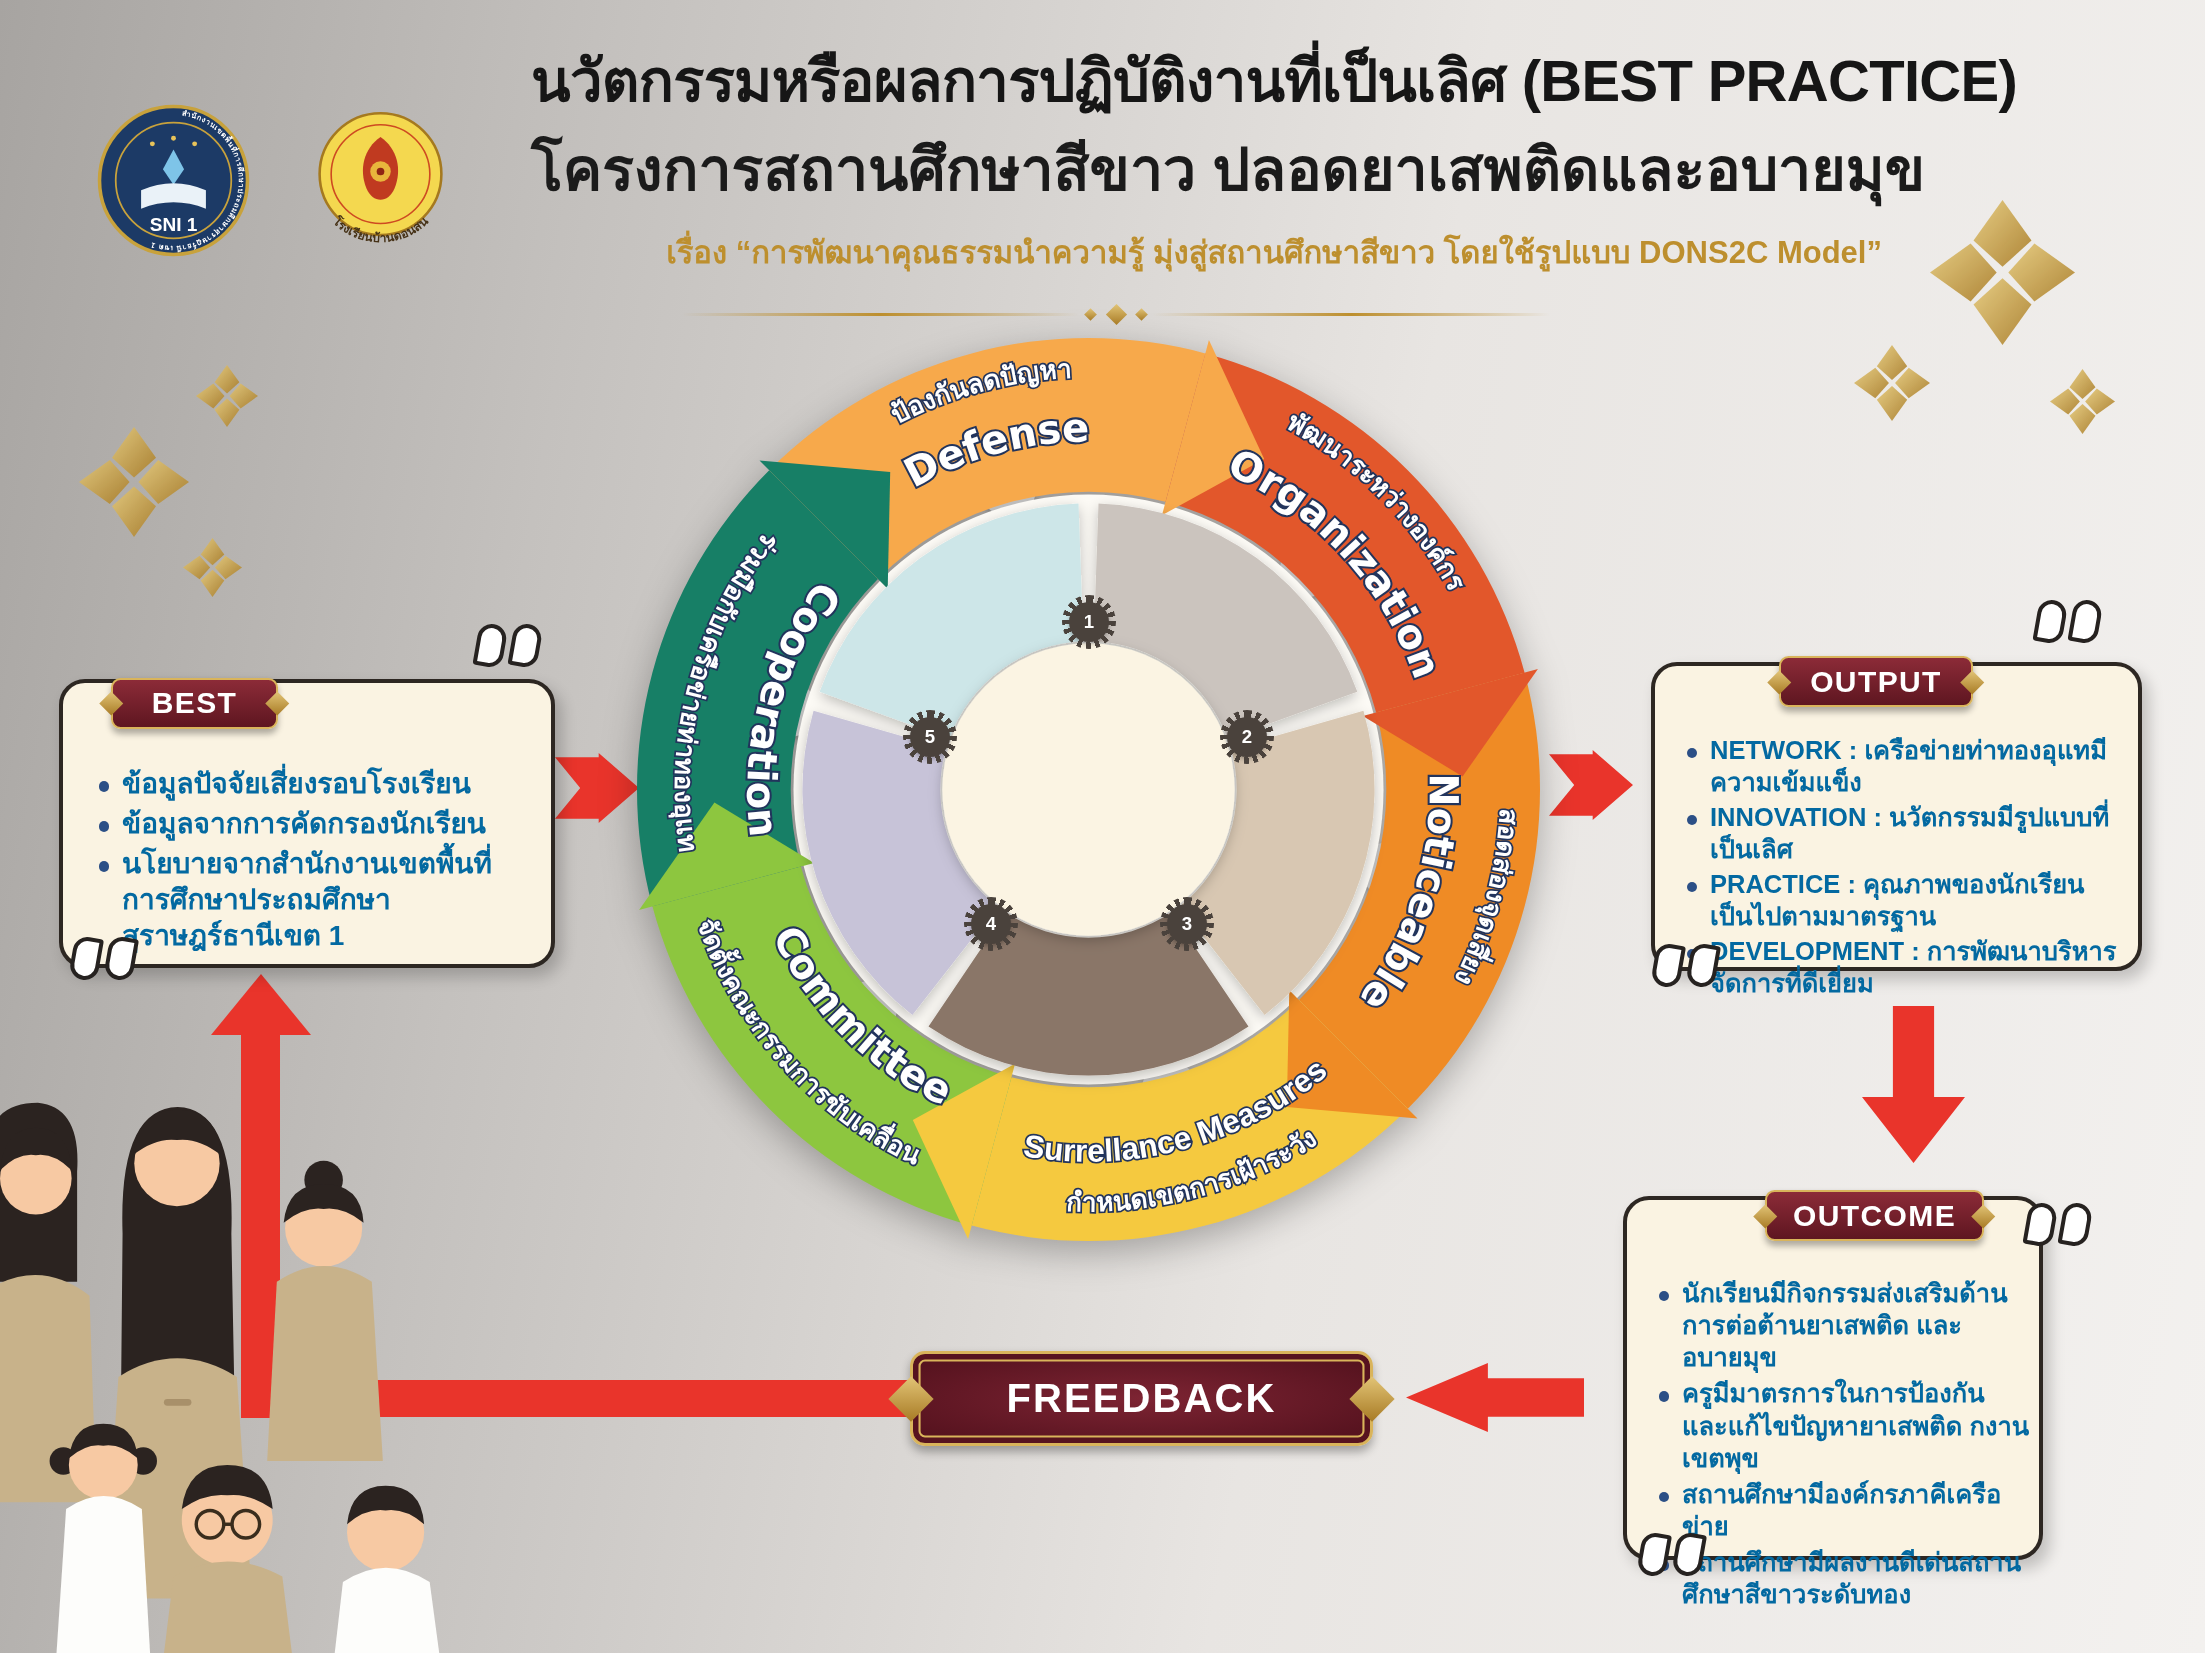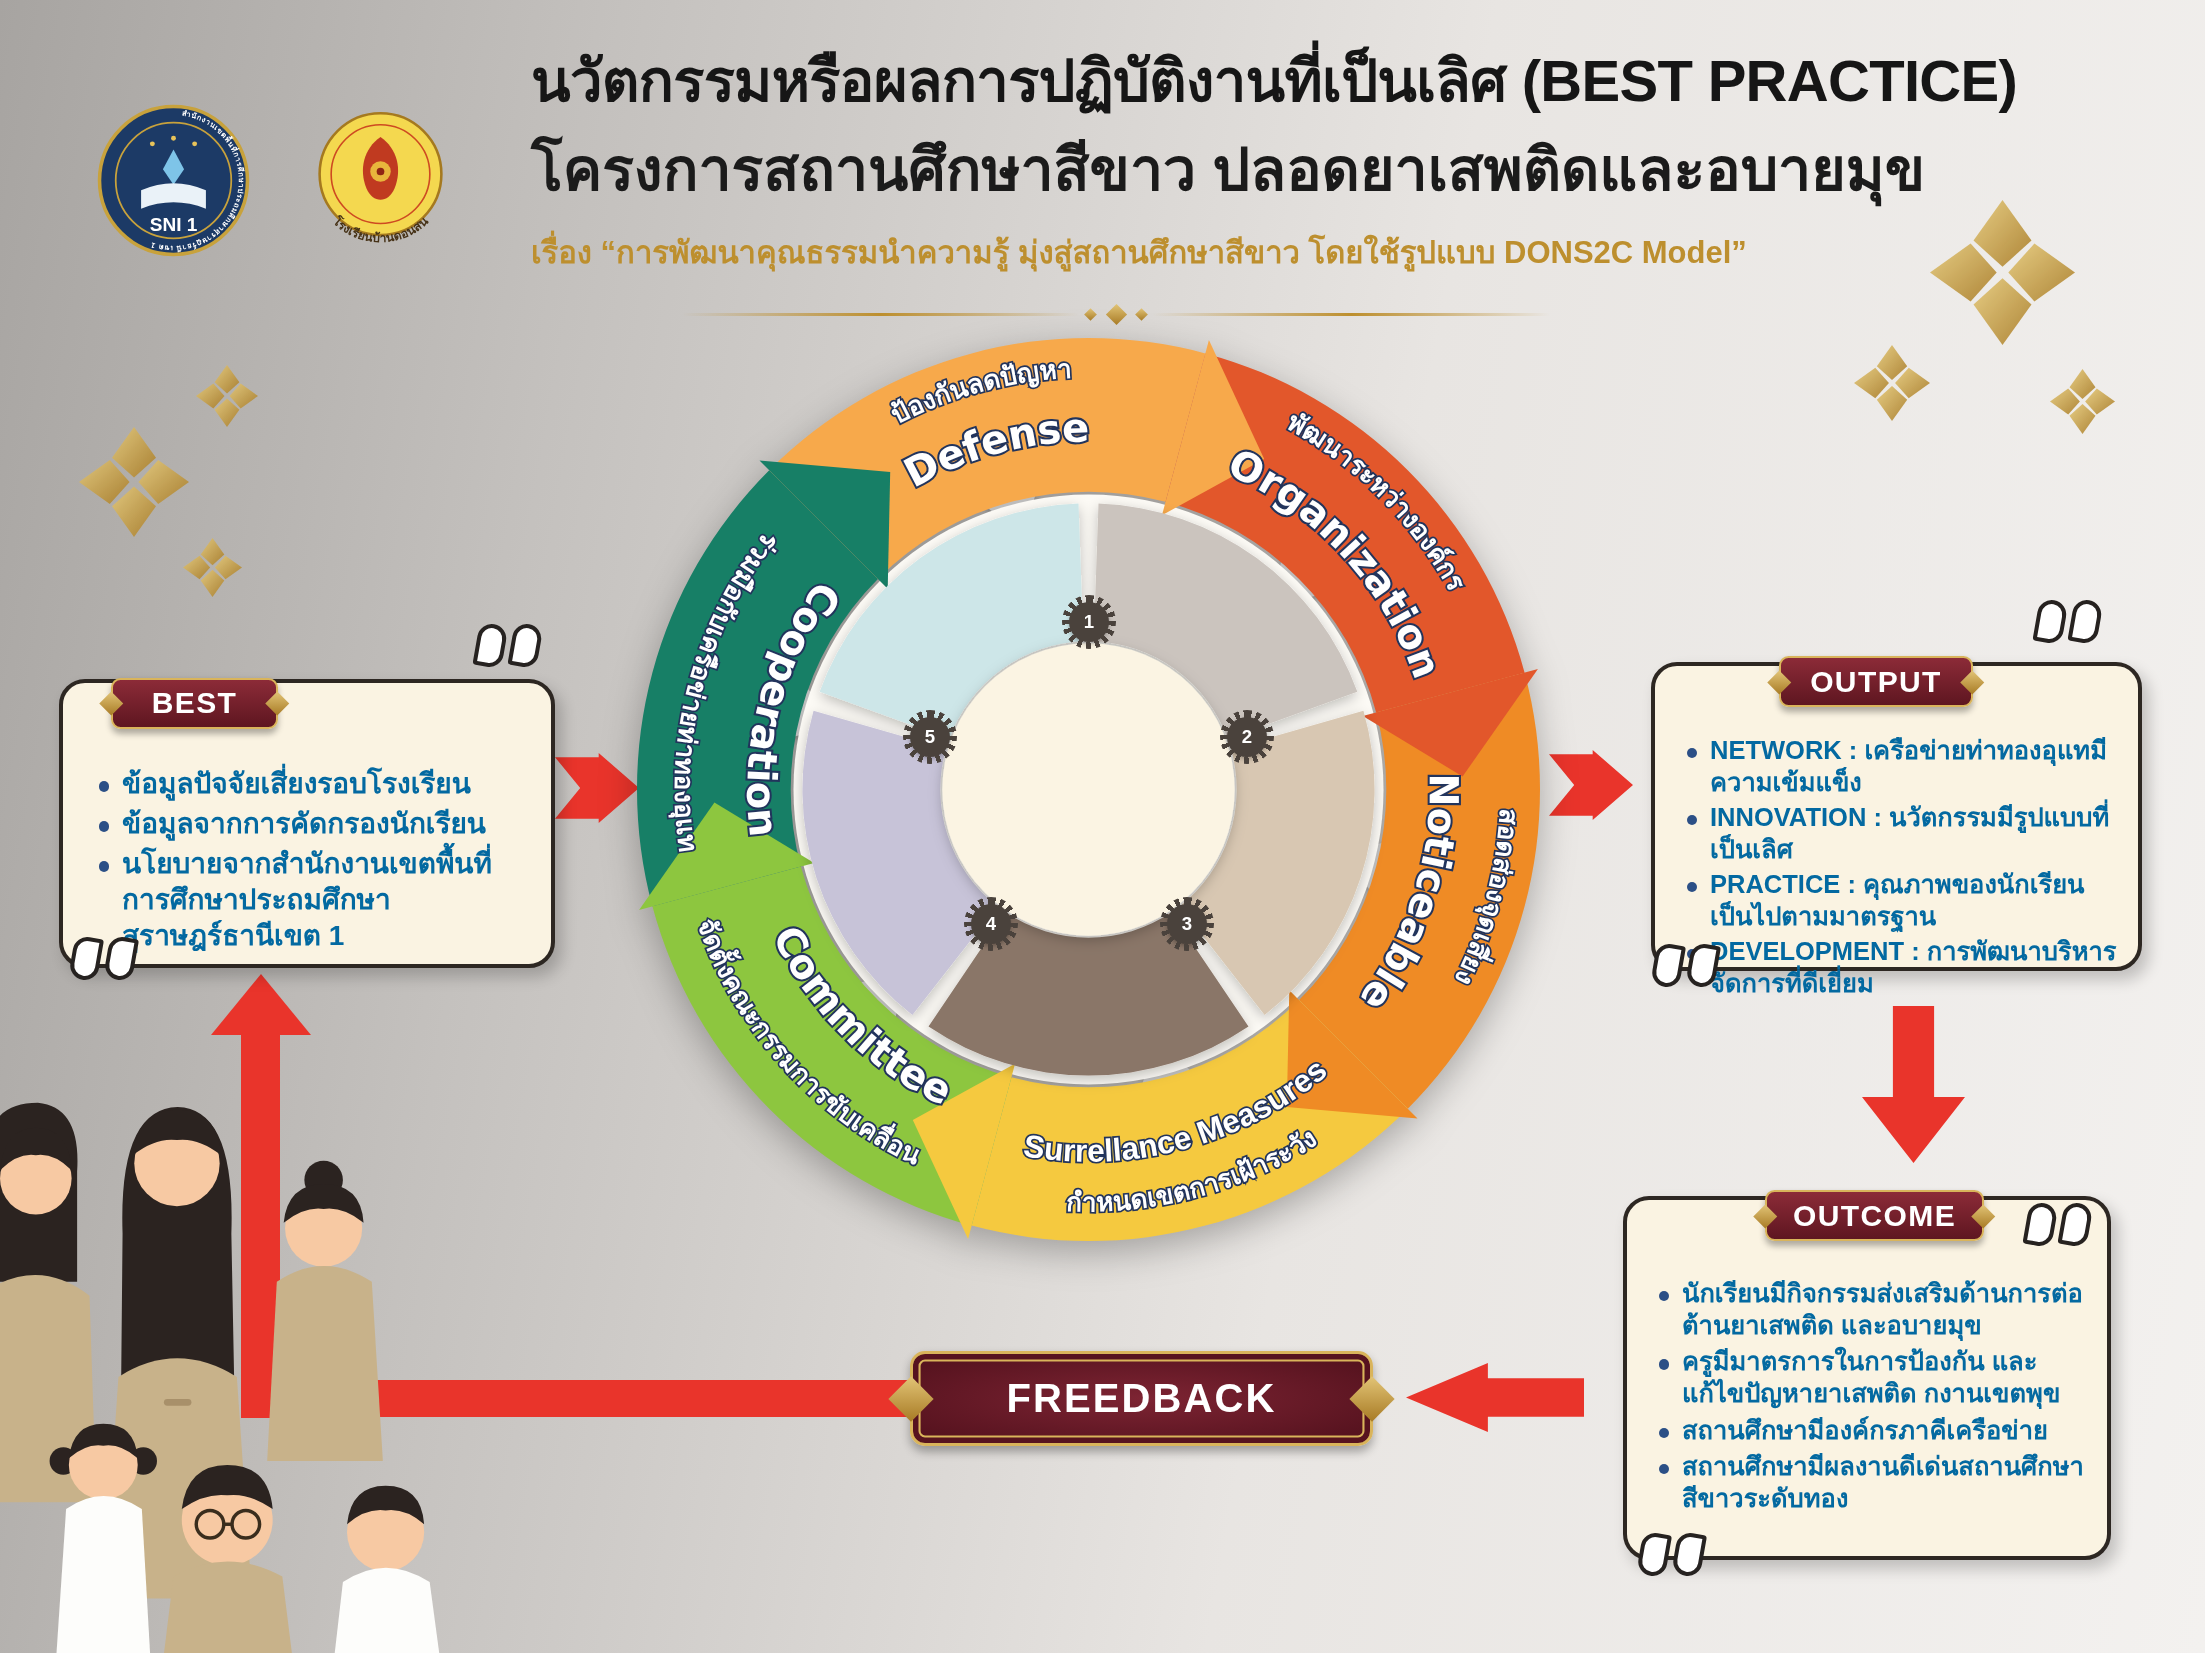--- a/index.html
+++ b/index.html
@@ -5,21 +5,21 @@
   * { margin:0; padding:0; box-sizing:border-box; }
   html,body { width:2205px; height:1654px; }
   body { font-family:"Liberation Sans","DejaVu Sans",sans-serif; }
   .page { position:relative; width:2205px; height:1654px; overflow:hidden;
           background:linear-gradient(100deg,#a7a4a1 0%,#c4c1be 25%,#e8e5e2 60%,#f3f1ef 100%); }
 
   
   .header-text { position:absolute; left:531px; top:48px; z-index:4; }
   .title { font-size:58px; font-weight:800; color:#161616; line-height:1.15; letter-spacing:-0.7px; }
   .subtitle { font-size:59px; font-weight:800; color:#1b1b1b; margin-top:6.9px; }
-  .topic { font-size:31px; font-weight:700; color:#bd8f2e; margin-top:11px; }
+  .topic { font-size:31px; font-weight:700; color:#bd8f2e; margin-top:11px;text-align:center; }
   .divider { position:absolute; left:682px; top:307px; width:868px; display:flex; align-items:center; z-index:4; }
   .dline { flex:1; height:2.8px; background:linear-gradient(90deg,rgba(190,150,60,0),#bd8f2e,rgba(190,150,60,0)); }
   .dorn { width:15px; height:15px; margin:0 6.9px; background:linear-gradient(135deg,#e2c476,#a87b25); transform:rotate(45deg); }
   .dorn.small { width:9px; height:9px; }
 
   
   .logo { position:absolute; z-index:4; }
   .logo-sni { left:96px; top:103px; width:155px; height:155px; }
   .logo-school { left:310px; top:103px; width:141px; height:155px; }
 
@@ -65,21 +65,21 @@
 
   .input-box { left:59px; top:679px; width:496px; height:289px; }
   .input-box ul { padding:83px 25px 13.8px 33px; }
   .input-box li { font-size:28px; line-height:1.28; margin-bottom:4.1px; }
 
   .output-box { left:1651px; top:662px; width:491px; height:309px; }
   .output-box ul { padding:68px 20.7px 11px 29px; }
   .output-box li { font-size:25.5px; line-height:1.26; margin-bottom:2.8px; }
   .output-box .k { font-weight:800; }
 
-  .outcome-box { left:1623px; top:1196px; width:488px; height:364px; }
+  .outcome-box { left:1623px; top:1196px; width:420px; height:364px; }
   .outcome-box ul { padding:77px 9px 11px 29px; }
   .outcome-box li { font-size:25.5px; line-height:1.26; margin-bottom:4.1px; }
 
   .feedback { position:absolute; left:910px; top:1351px; width:463px; height:95px; z-index:4;
               display:flex; align-items:center; justify-content:center;
               background:radial-gradient(ellipse at center,#7d2433 0%,#57131f 85%);
               border:3.4px solid #d9b45b; border-radius:15px;
               box-shadow:inset 0 0 0 5.5px #57131f, inset 0 0 0 7.6px #d9b45b, 0 5.5px 9.6px rgba(0,0,0,.3); }
   .feedback::before,.feedback::after { content:""; position:absolute; width:32px; height:32px; top:50%; margin-top:-16px;
               background:linear-gradient(135deg,#e2c476,#a87b25); transform:rotate(45deg); z-index:-1; }

